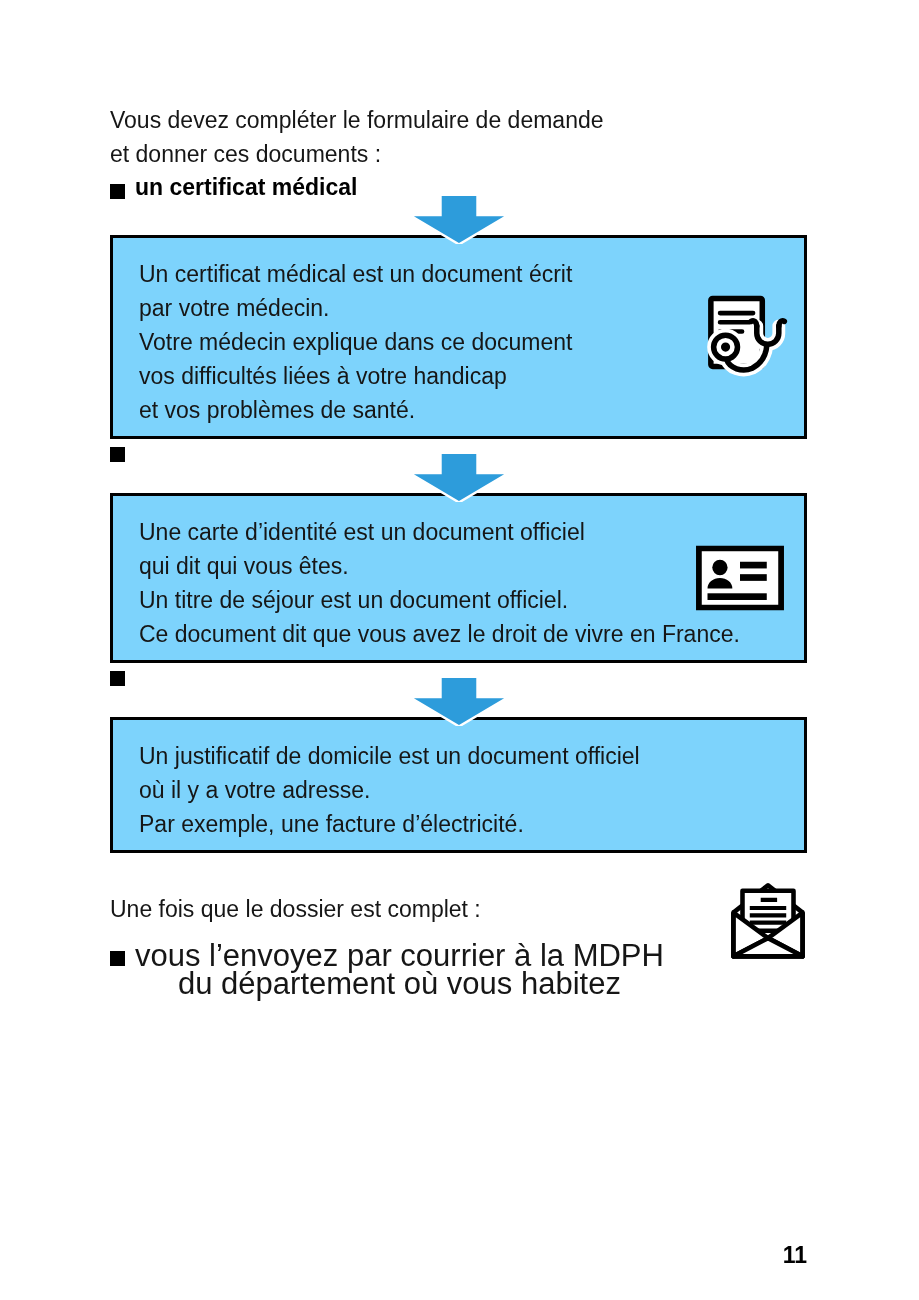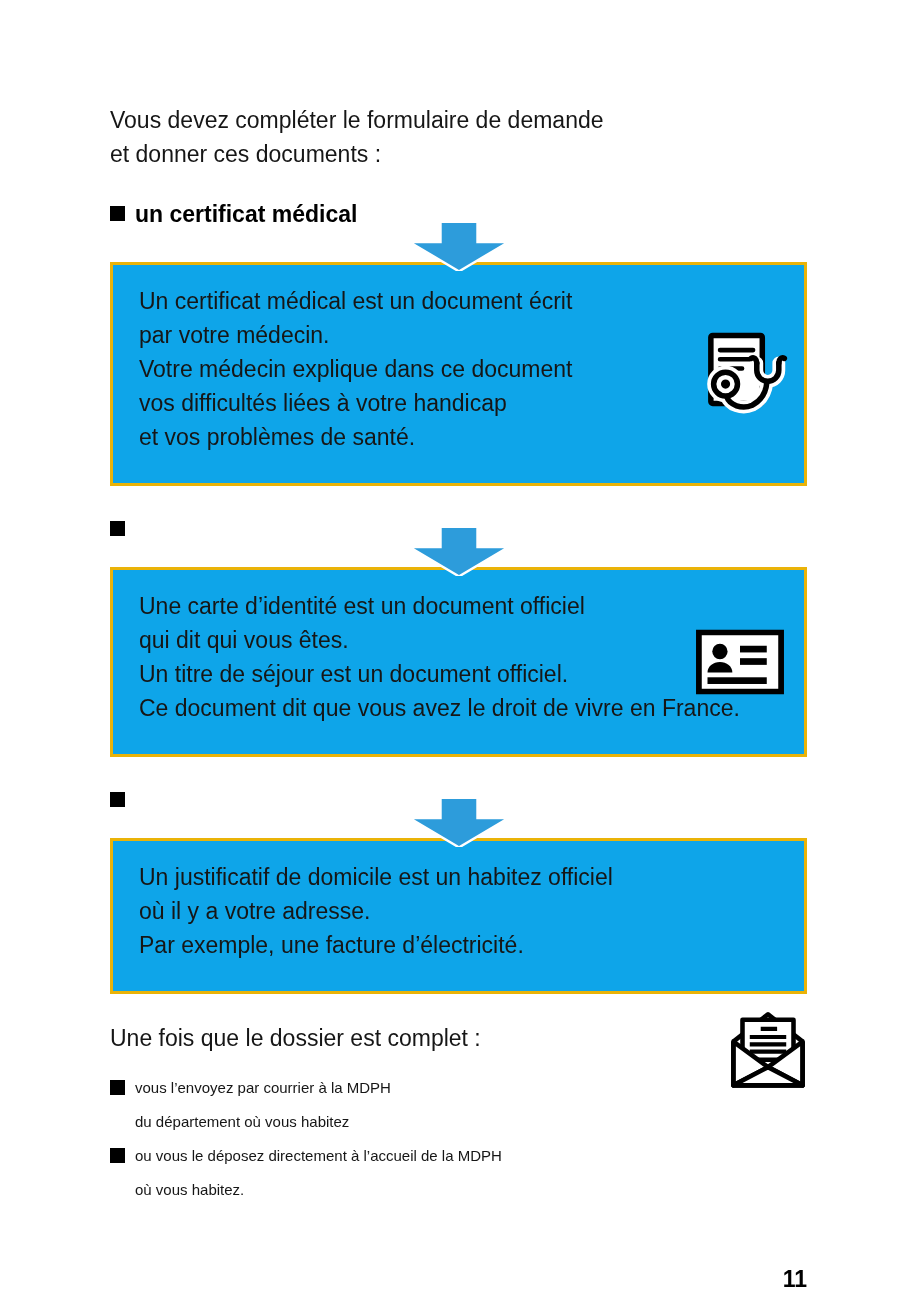--- a/index.html
+++ b/index.html
@@ -5,39 +5,39 @@
   html,body{margin:0;padding:0;}
   body{
     width:919px;height:1300px;background:#ffffff;color:#161616;
     font-family:"Liberation Sans","DejaVu Sans",sans-serif;
     position:relative;overflow:hidden;
   }
   .page{padding:103px 112px 0 110px;position:relative;}
   .pre{white-space:pre-line;}
   .intro{font-size:23px;line-height:34px;}
   .section{margin-top:0;}
-  .heading-row{display:flex;align-items:flex-start;gap:10px;margin-top:27px;}
+  .heading-row{display:flex;align-items:center;gap:10px;}
   .sq{width:15px;height:15px;background:#000;flex:0 0 auto;margin-top:8px;}
   .heading{font-size:23px;line-height:33px;font-weight:bold;color:#000;}
   .arrow-wrap{display:flex;justify-content:center;margin-top:-8px;margin-bottom:-9px;
     position:relative;z-index:2;pointer-events:none;}
-  .infobox{border:3px solid #eab308;padding:19px 26px 29px 26px;position:relative;
-    background:#0ea5e9;}
+  .infobox{border:3px solid #000000;padding:19px 26px 9px 26px;position:relative;
+    background:#7dd3fc;}
   .infobox .boxtext{font-size:23px;line-height:34px;}
   .box-icon{position:absolute;right:16px;top:50%;transform:translateY(-50%);}
   .box-icon.id{right:20px;}
-  .outro{margin-top:27px;position:relative;}
+  .outro{margin-top:39px;position:relative;}
   .outro-title{font-size:23px;line-height:34px;}
   .outro-bullets{margin-top:16px;}
   .bullet-row{display:flex;align-items:flex-start;gap:10px;margin-top:0;}
   .bullet-row .sq{margin-top:9px;}
-  .bullet-text{font-size:15px;line-height:34px;}
+  .bullet-text{font-size:31px;line-height:28px;text-align:center;}
   .envelope{position:absolute;right:0;top:-14px;}
   .page-number{position:absolute;right:112px;top:1242px;font-size:23px;
-    font-weight:bold;color:#000;margin-top:24px;}
+    font-weight:bold;color:#000;}
   svg{display:block;}
 </style>
 </head>
 <body>
 
 <div class="page">
 
   <div class="intro pre">Vous devez compléter le formulaire de demande
 et donner ces documents :</div>
 
@@ -109,21 +109,21 @@
   <div class="section">
     <div class="heading-row">
       <span class="sq"></span>
     </div>
     <div class="arrow-wrap">
       <svg width="98" height="48" viewBox="0 0 98 50">
         <polygon points="31,0 67,0 67,21 96,21 49,49 2,21 31,21" fill="#2D9CDB" stroke="#ffffff" stroke-width="5" paint-order="stroke" stroke-linejoin="miter"></polygon>
       </svg>
     </div>
     <div class="infobox">
-      <div class="boxtext pre">Un justificatif de domicile est un habitez officiel
+      <div class="boxtext pre">Un justificatif de domicile est un document officiel
 où il y a votre adresse.
 Par exemple, une facture d’électricité.</div>
     </div>
   </div>
 
   <div class="outro">
     <div class="outro-title">Une fois que le dossier est complet :</div>
     <span class="envelope">
       <svg width="78" height="82" viewBox="0 0 84 90" fill="none" stroke="#000" stroke-width="5" stroke-linejoin="round">
         <path d="M4 38 L42 8 L80 38" fill="#fff"></path>
@@ -134,23 +134,18 @@
         <polygon points="4,86 42,66 80,86" fill="#fff"></polygon>
         <path d="M4 38 V86 H80 V38"></path>
       </svg>
     </span>
     <div class="outro-bullets">
       <div class="bullet-row">
         <span class="sq"></span>
         <span class="bullet-text pre">vous l’envoyez par courrier à la MDPH
 du département où vous habitez</span>
       </div>
-      <div class="bullet-row">
-        <span class="sq"></span>
-        <span class="bullet-text pre">ou vous le déposez directement à l’accueil de la MDPH
-où vous habitez.</span>
-      </div>
     </div>
   </div>
 
 </div>
 
 <div class="page-number">11</div>
 
 </body></html>

